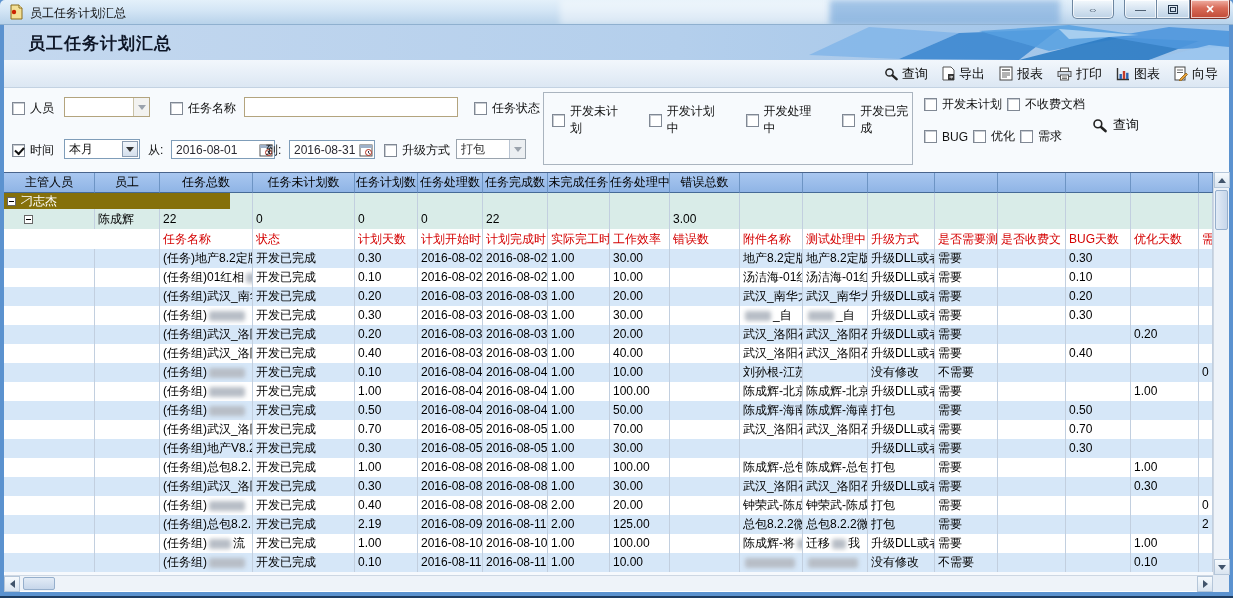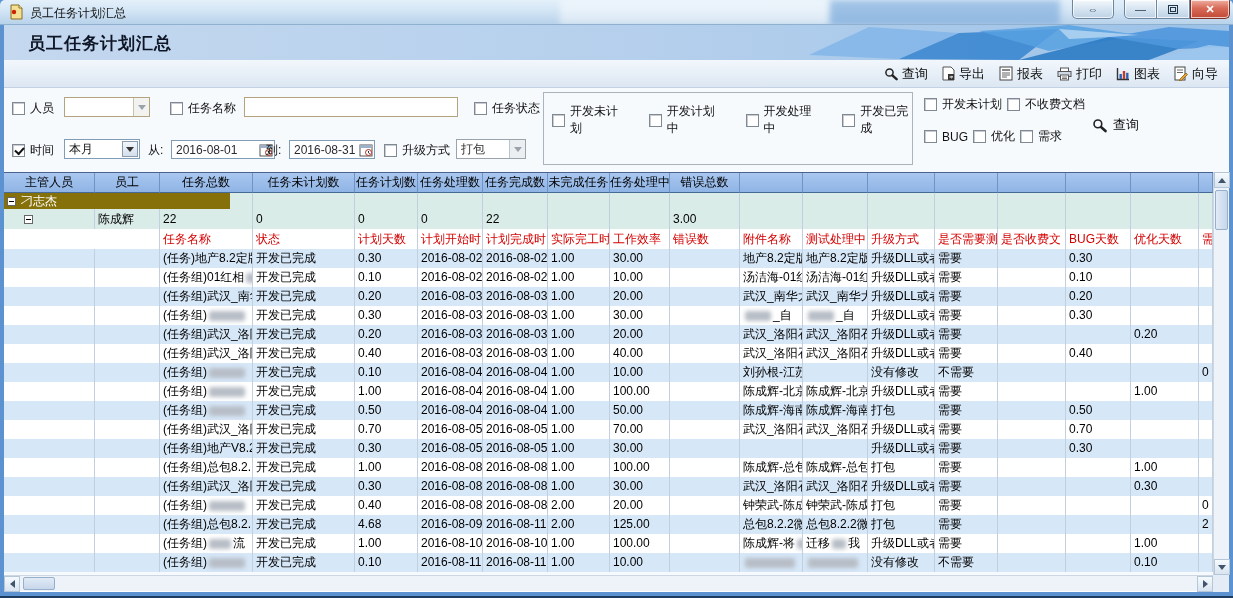--- a/index.html
+++ b/index.html
@@ -681,21 +681,21 @@
             <div class="gc" style="width: 68px;"></div>
             <div class="gc" style="width: 65px;"></div>
             <div class="gc" style="width: 68px;"></div>
             <div class="gc" style="width: 14px;">0</div>
           </div>
           <div class="gr rowa">
             <div class="gc" style="width: 91px;"></div>
             <div class="gc" style="width: 65px;"></div>
             <div class="gc" style="width: 93px;">(任务组)总包8.2.</div>
             <div class="gc" style="width: 102px;">开发已完成</div>
-            <div class="gc" style="width: 63px;">4.68</div>
+            <div class="gc" style="width: 63px;">2.19</div>
             <div class="gc" style="width: 65px;">2016-08-09</div>
             <div class="gc" style="width: 65px;">2016-08-11</div>
             <div class="gc" style="width: 62px;">2.00</div>
             <div class="gc" style="width: 60px;">125.00</div>
             <div class="gc" style="width: 70px;"></div>
             <div class="gc" style="width: 63px;">总包8.2.2微</div>
             <div class="gc" style="width: 65px;">总包8.2.2微</div>
             <div class="gc" style="width: 67px;">打包</div>
             <div class="gc" style="width: 63px;">需要</div>
             <div class="gc" style="width: 68px;"></div>

